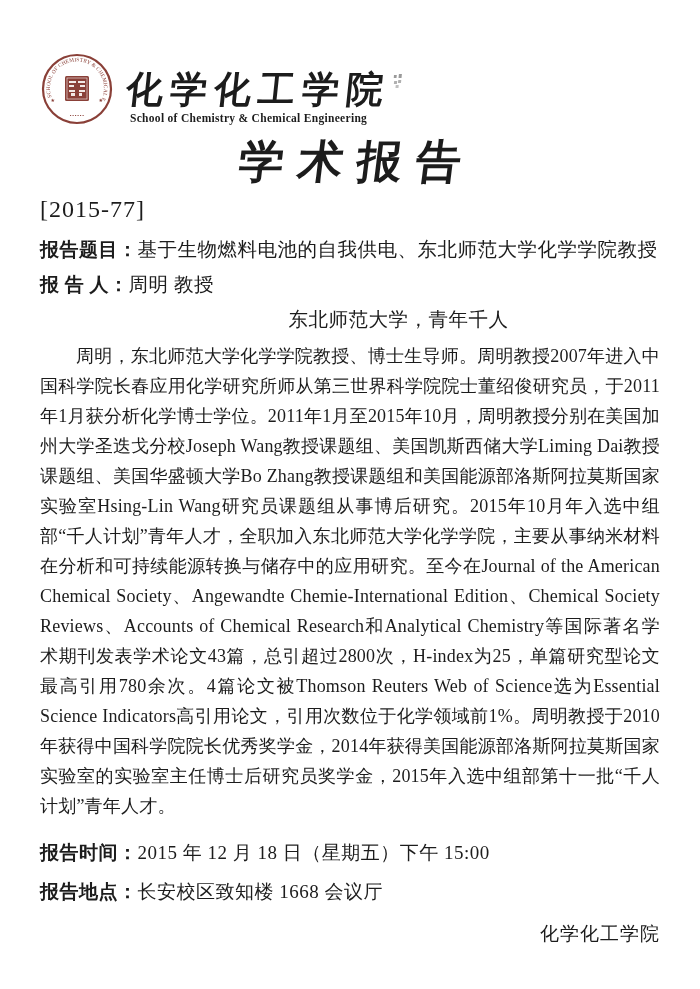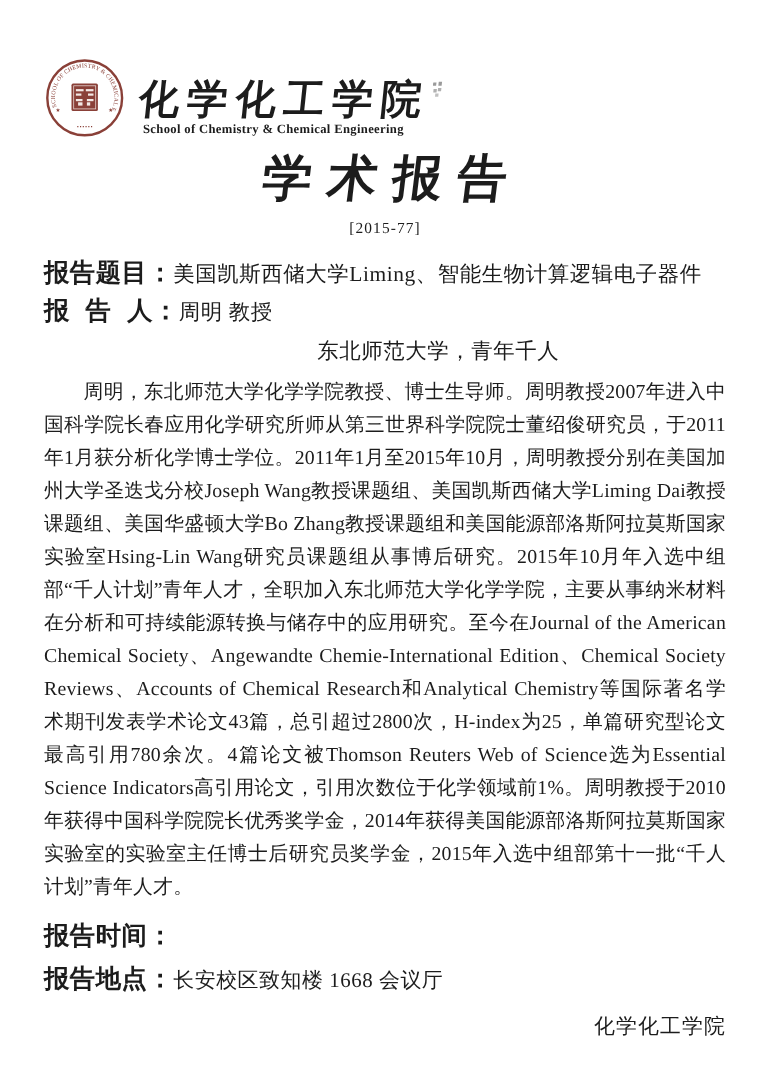--- a/index.html
+++ b/index.html
@@ -37,31 +37,31 @@
   .doc-title-wrap { text-align: center; margin-top: 8px; }
   .doc-title {
     display: inline-block;
     font-family: "DejaVu Serif", serif;
     font-size: 45px; font-weight: 900;
     letter-spacing: 14px; line-height: 52px;
     transform: skewX(-7deg);
     padding-left: 14px; 
   }
   .doc-number {
-    text-align: center; font-size: 14px; letter-spacing: 1px;
+    font-size: 24px; letter-spacing: 1px;
     margin-top: 10px; line-height: 22px;
   }
 
   
   .rows { margin-top: 16px; }
   .row { display: flex; align-items: baseline; line-height: 27px; margin-bottom: 8px; }
   .lbl {
     flex: 0 0 auto;
-    font-family: Liberation Mono, monospace;
-    font-size: 23px; font-weight: 700;
+    font-family: Liberation Serif, serif;
+    font-size: 19px; font-weight: 700;
     letter-spacing: 0.5px;
     white-space: pre;
   }
   .val { font-size: 19.5px; letter-spacing: 0.5px; }
   .indent { padding-left: 97px; justify-content: center; }
 
   
   .intro-label-row { margin-top: 12px; margin-bottom: 2px; }
   .intro-par {
     margin: 8px 0 0 0;
@@ -127,35 +127,36 @@
   </div>
 
   <div class="doc-title-wrap">
     <div class="doc-title">学术报告</div>
   </div>
   <div class="doc-number">[2015-77]</div>
 
   <div class="rows">
     <div class="row">
       <span class="lbl">报告题目：</span>
-      <span class="val">美国凯斯西储大学Liming、智能生物计算逻辑电子器件</span>
+      <span class="val">基于生物燃料电池的自我供电、东北师范大学化学学院教授</span>
     </div>
     <div class="row">
       <span class="lbl">报 告 人：</span>
       <span class="val">周明 教授</span>
     </div>
     <div class="row indent">
       <span class="val">东北师范大学，青年千人</span>
     </div>
     <p class="intro-par">周明，东北师范大学化学学院教授、博士生导师。周明教授2007年进入中国科学院长春应用化学研究所师从第三世界科学院院士董绍俊研究员，于2011年1月获分析化学博士学位。2011年1月至2015年10月，周明教授分别在美国加州大学圣迭戈分校Joseph Wang教授课题组、美国凯斯西储大学Liming Dai教授课题组、美国华盛顿大学Bo Zhang教授课题组和美国能源部洛斯阿拉莫斯国家实验室Hsing-Lin Wang研究员课题组从事博后研究。2015年10月年入选中组部“千人计划”青年人才，全职加入东北师范大学化学学院，主要从事纳米材料在分析和可持续能源转换与储存中的应用研究。至今在Journal of the American Chemical Society、Angewandte Chemie-International Edition、Chemical Society Reviews、Accounts of Chemical Research和Analytical Chemistry等国际著名学术期刊发表学术论文43篇，总引超过2800次，H-index为25，单篇研究型论文最高引用780余次。4篇论文被Thomson Reuters Web of Science选为Essential Science Indicators高引用论文，引用次数位于化学领域前1%。周明教授于2010年获得中国科学院院长优秀奖学金，2014年获得美国能源部洛斯阿拉莫斯国家实验室的实验室主任博士后研究员奖学金，2015年入选中组部第十一批“千人计划”青年人才。</p>
   </div>
 
   <div class="schedule">
     <div class="row">
       <span class="lbl">报告时间：</span>
+      <span class="val">2015 年 12 月 18 日（星期五）下午 15:00</span>
     </div>
     <div class="row">
       <span class="lbl">报告地点：</span>
       <span class="val">长安校区致知楼 1668 会议厅</span>
     </div>
   </div>
 
   <div class="footer">
     <div>化学化工学院</div>
 

